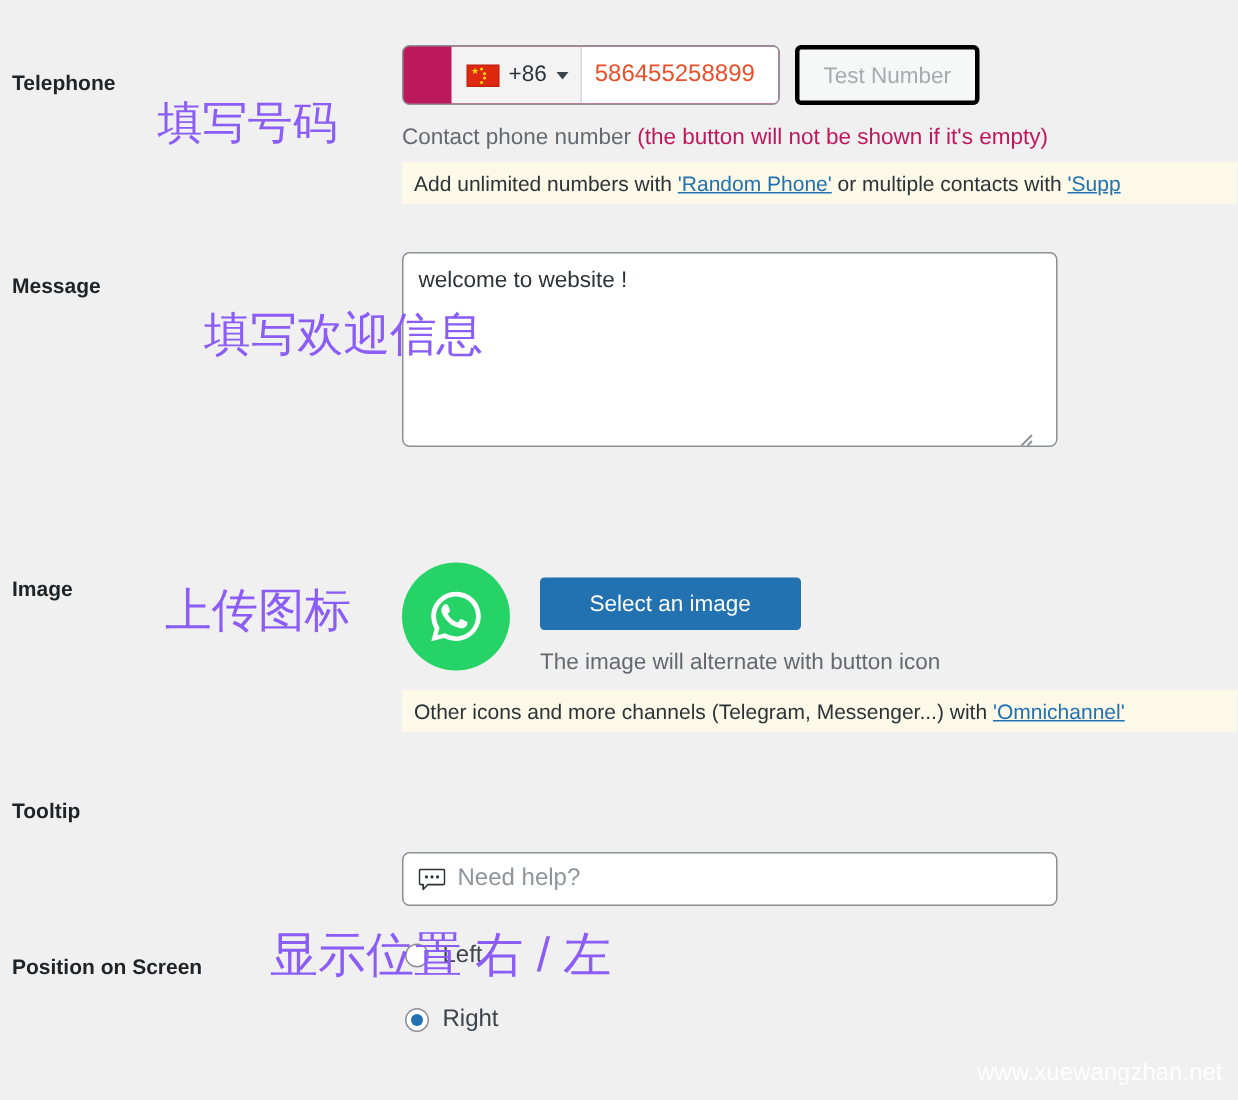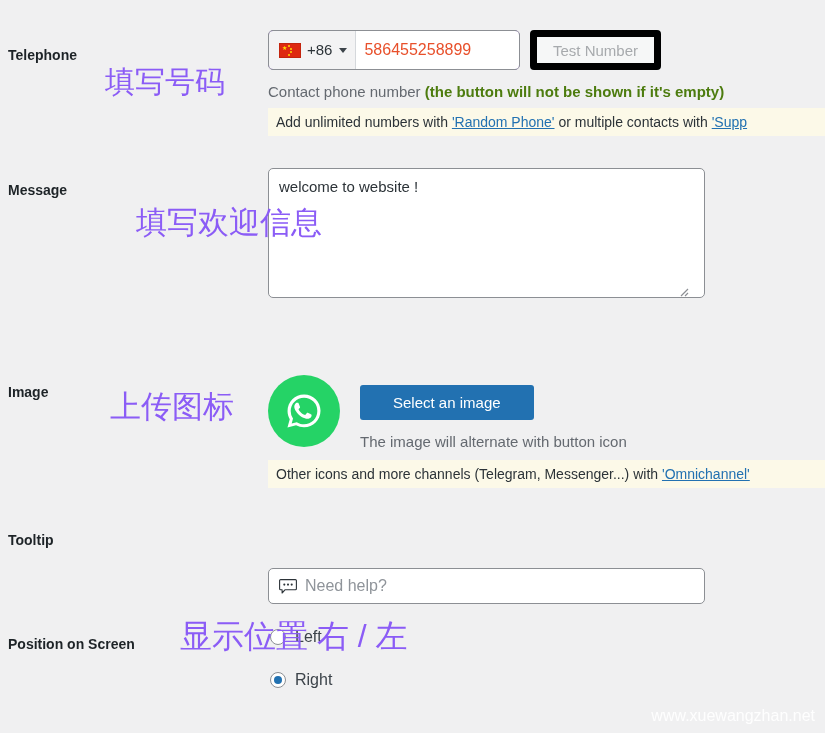--- a/index.html
+++ b/index.html
@@ -40,22 +40,22 @@
     position: absolute;
     left: 268px;
   }
   .desc {
     font-size: 15px;
     color: #646970;
     line-height: 20px;
     white-space: nowrap;
   }
   .desc b {
-    color: #4d7c0f;
-    font-weight: 700;
+    color: #be185d;
+    font-weight: 400;
   }
   .notice {
     background: #fcf9e8;
     font-size: 14px;
     color: #2c3338;
     line-height: 22px;
     padding: 3px 8px;
     white-space: nowrap;
     box-sizing: border-box;
   }
@@ -69,23 +69,24 @@
     display: flex;
     align-items: center;
   }
   .phone-box {
     display: flex;
     align-items: stretch;
     width: 252px;
     height: 40px;
     border: 1px solid #8c8f94;
     border-radius: 5px;
-    background: #4c1d95;
+    background: #be185d;
     box-sizing: border-box;
     overflow: hidden;
+    padding-left: 32px;
   }
   .flag-select {
     display: flex;
     align-items: center;
     gap: 6px;
     padding: 0 8px 0 10px;
     background: #f3f3f4;
     border-right: 1px solid #d5d8dc;
     cursor: pointer;
   }
@@ -136,21 +137,21 @@
     font-size: 16px;
     color: #e8502b;
     padding: 0 8px;
     background: #fff;
     min-width: 0;
   }
   .test-btn {
     margin-left: 10px;
     height: 40px;
     padding: 0 16px;
-    border: 7px solid #000000;
+    border: 3px solid #000000;
     border-radius: 4px;
     background: #f6f7f7;
     color: #a7aaad;
     font-family: "Liberation Sans", sans-serif;
     font-size: 15px;
     cursor: default;
   }
 
   
   .msg-area {

